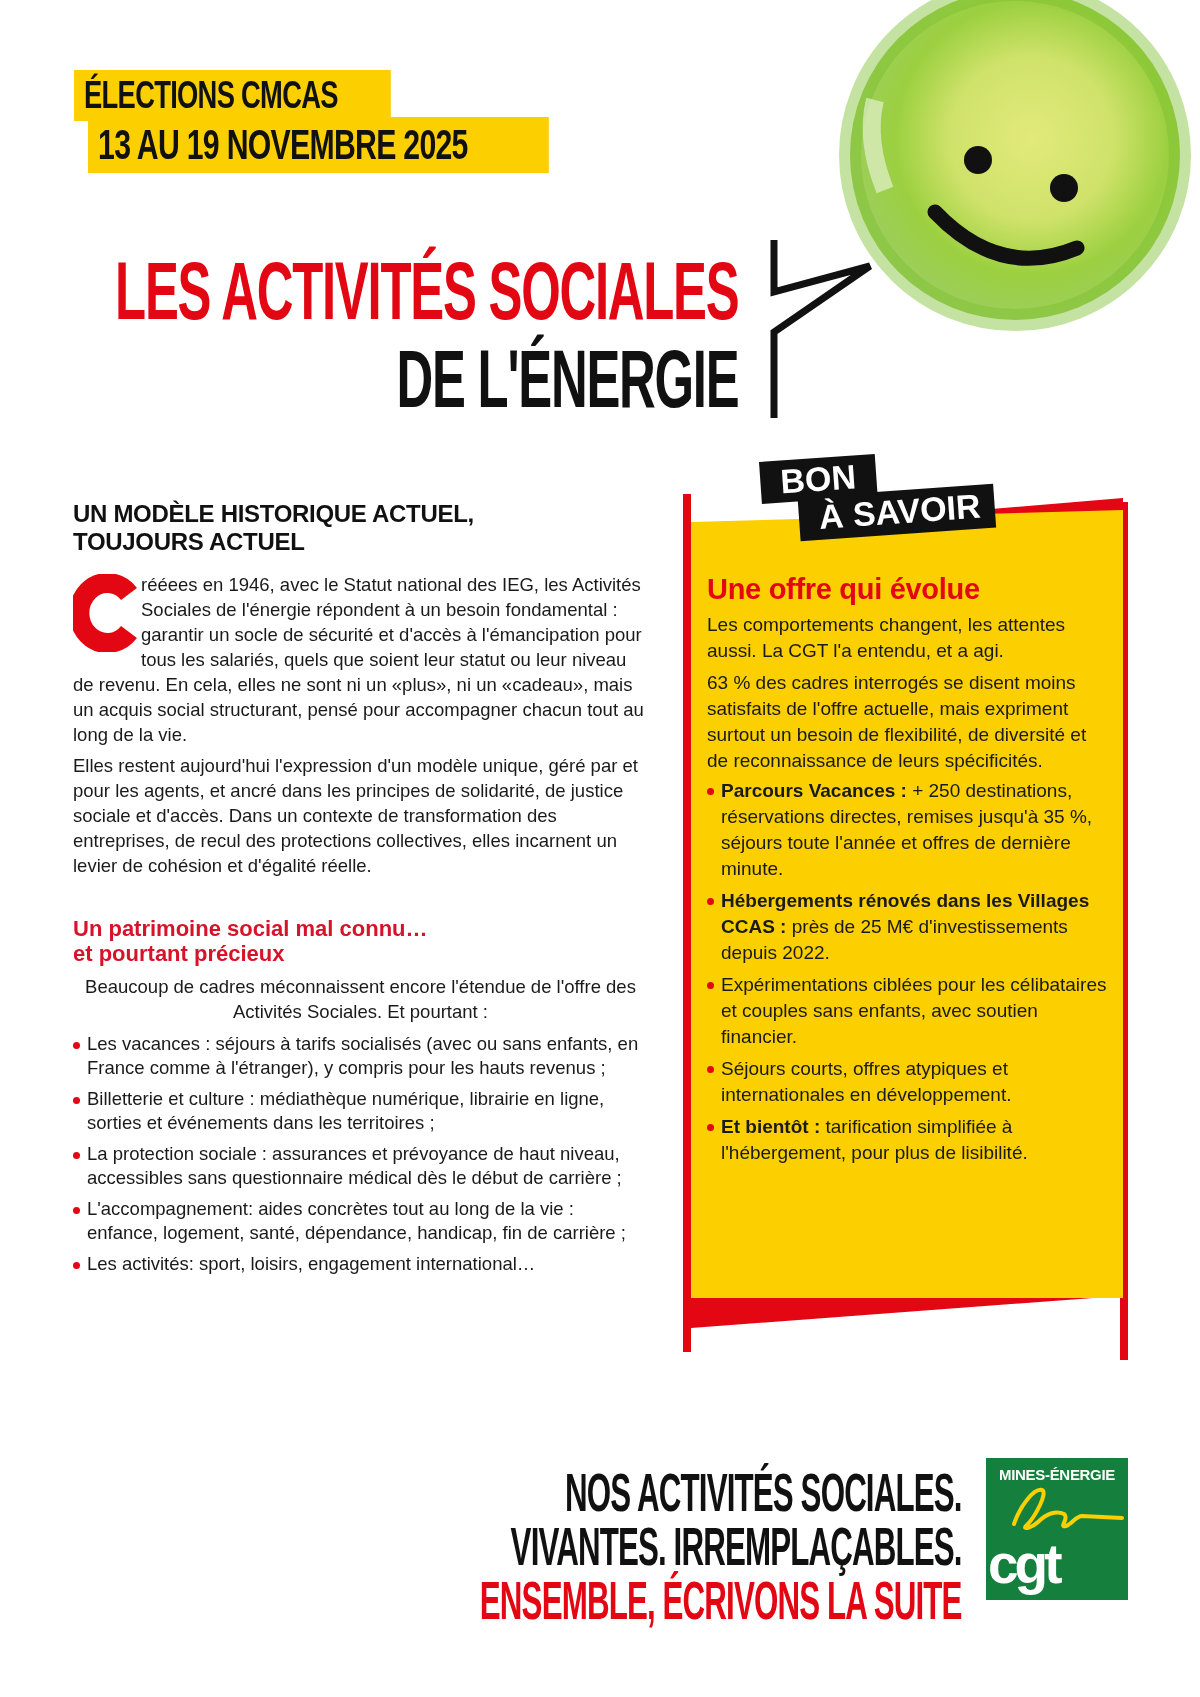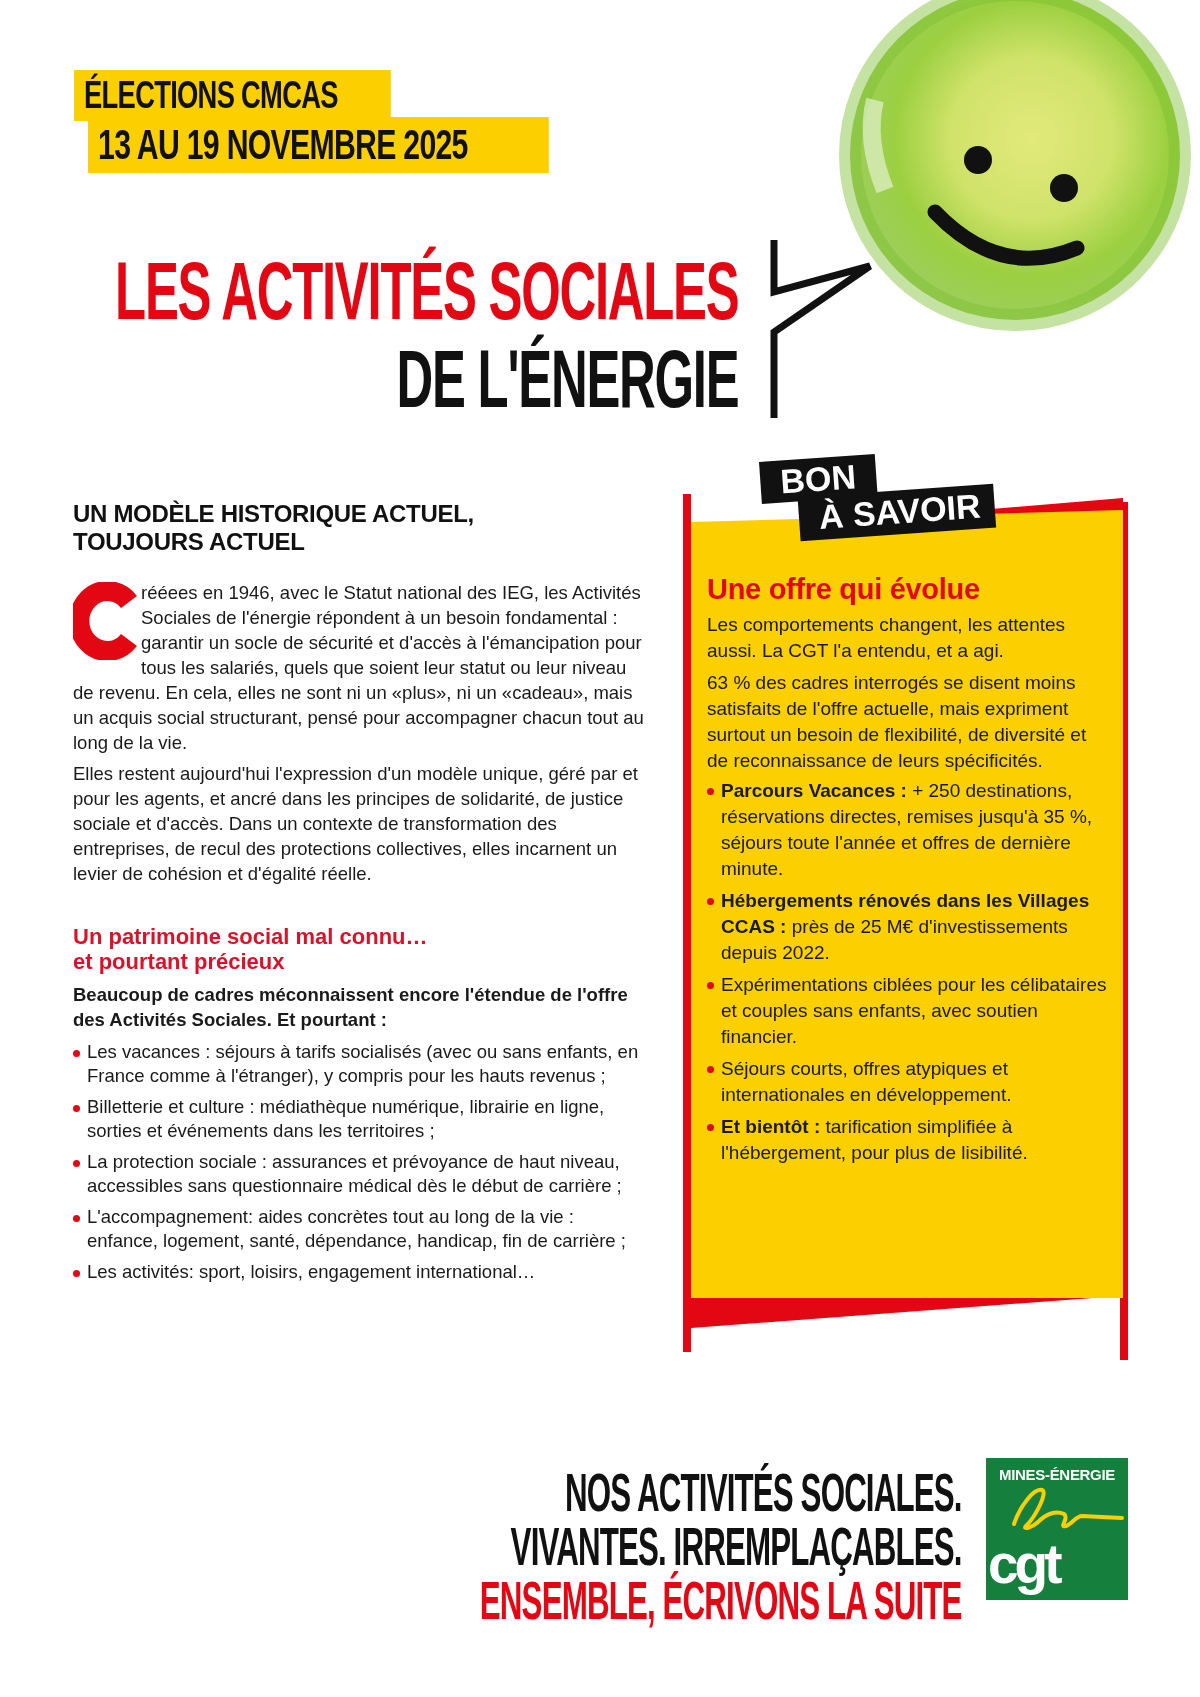--- a/index.html
+++ b/index.html
@@ -18,25 +18,25 @@
     
     .main-title { position: absolute; right: 462px; top: 250px; text-align: right; }
     .title-red { display: block; color: #e30613; font-size: 82px; font-weight: 700; letter-spacing: -2px; transform: scaleX(0.62); transform-origin: right center; white-space: nowrap; line-height: 1; }
     .title-black { display: block; color: #111; font-size: 82px; font-weight: 700; letter-spacing: -2px; transform: scaleX(0.62); transform-origin: right center; white-space: nowrap; line-height: 1; margin-top: 6px; }
     .title-bracket { position: absolute; left: 770px; top: 240px; width: 120px; height: 180px; }
 
     
     .left-col { position: absolute; left: 73px; top: 500px; width: 575px; }
     .h-section { font-size: 24px; font-weight: 700; line-height: 28px; color: #111; letter-spacing: -0.3px; }
     .para { font-size: 18.5px; line-height: 25px; color: #1a1a1a; }
-    .intro { margin-top: 24px; position: relative; }
+    .intro { margin-top: 16px; position: relative; }
     .dropcap { float: left; width: 64px; height: 78px; margin-right: 4px; margin-top: 2px; }
     .para + .para { margin-top: 6px; }
     .h-red { font-size: 22px; font-weight: 700; color: #d7132a; line-height: 25px; margin-top: 38px; }
-    .lead-bold { font-size: 18.5px; font-weight: 700; line-height: 25px; margin-top: 8px; }
+    .lead-bold { font-size: 18.5px; font-weight: 400; line-height: 25px; margin-top: 8px; text-align: center; }
     ul.bullets { list-style: none; margin-top: 8px; }
     ul.bullets li { position: relative; padding-left: 14px; font-size: 18.5px; line-height: 24px; margin-bottom: 7px; }
     ul.bullets li .dot { position: absolute; left: 0; top: 10px; width: 7px; height: 7px; border-radius: 50%; background: #e30613; }
 
     
     .box-wrap { position: absolute; left: 683px; top: 462px; width: 445px; height: 930px; }
     .box-svg { position: absolute; left: 0; top: 0; width: 445px; height: 930px; }
     .bon-badge { position: absolute; left: 76px; top: 0px; transform: rotate(-4deg); transform-origin: left top; }
     .bon-line { display: inline-block; background: #111; color: #fff; font-weight: 700; font-size: 34px; line-height: 38px; padding: 2px 20px; }
     .bon-line.b2 { display: block; margin-left: 36px; margin-top: -4px; padding: 2px 14px 4px 20px; }

